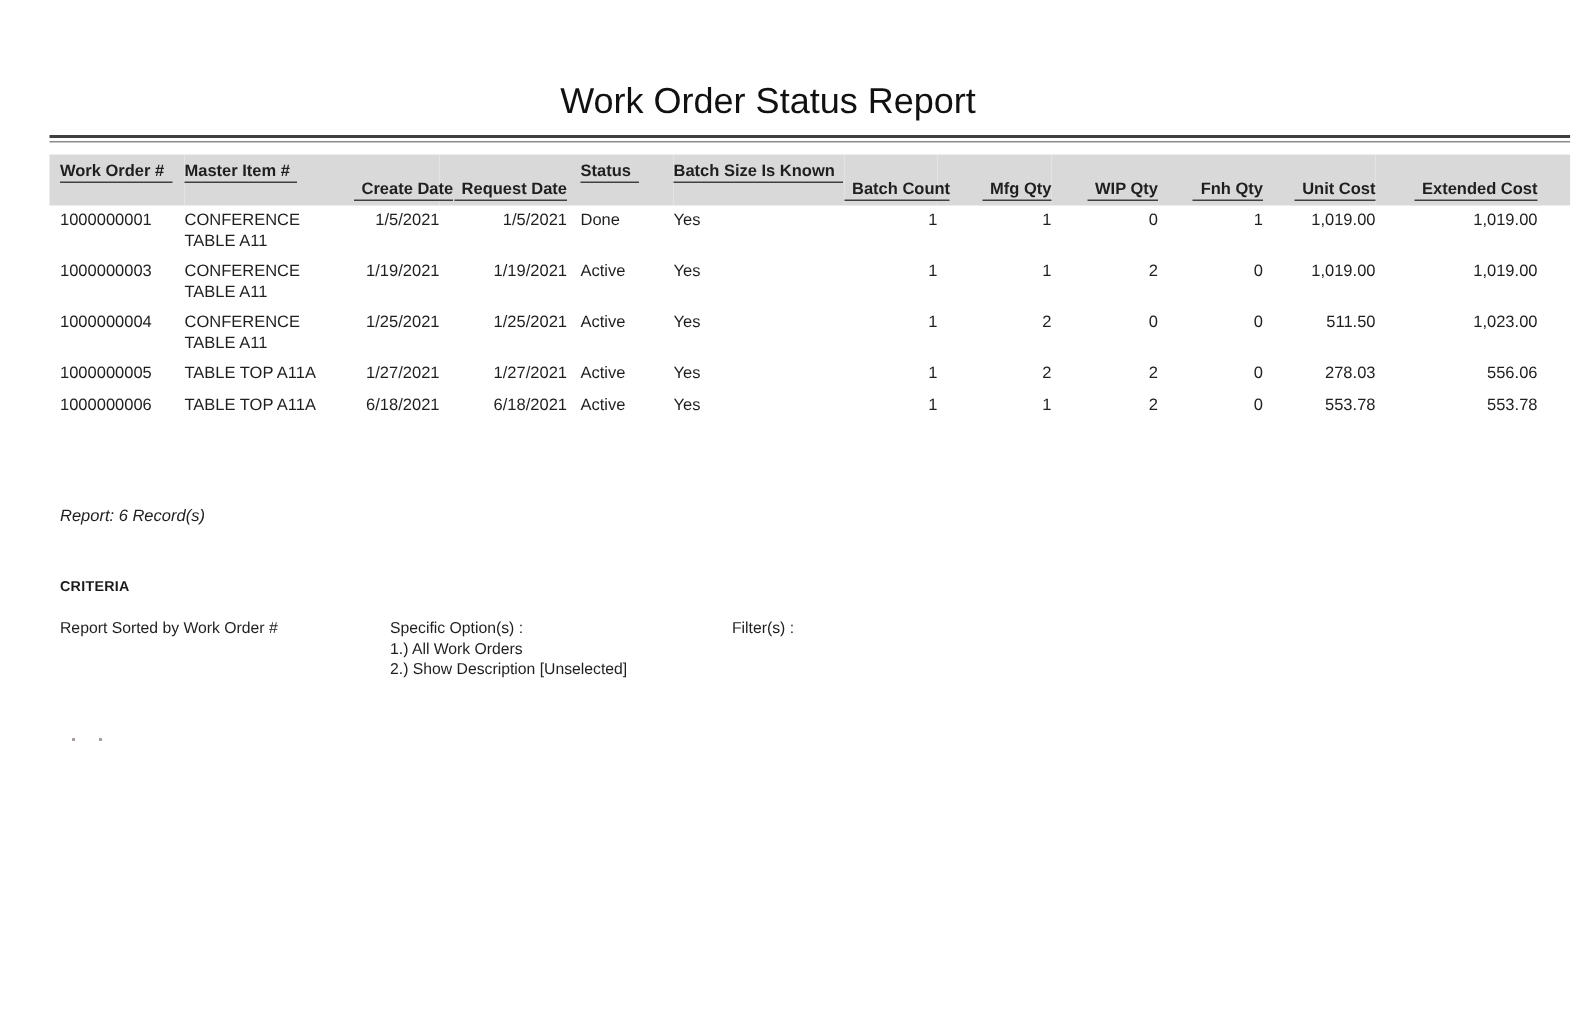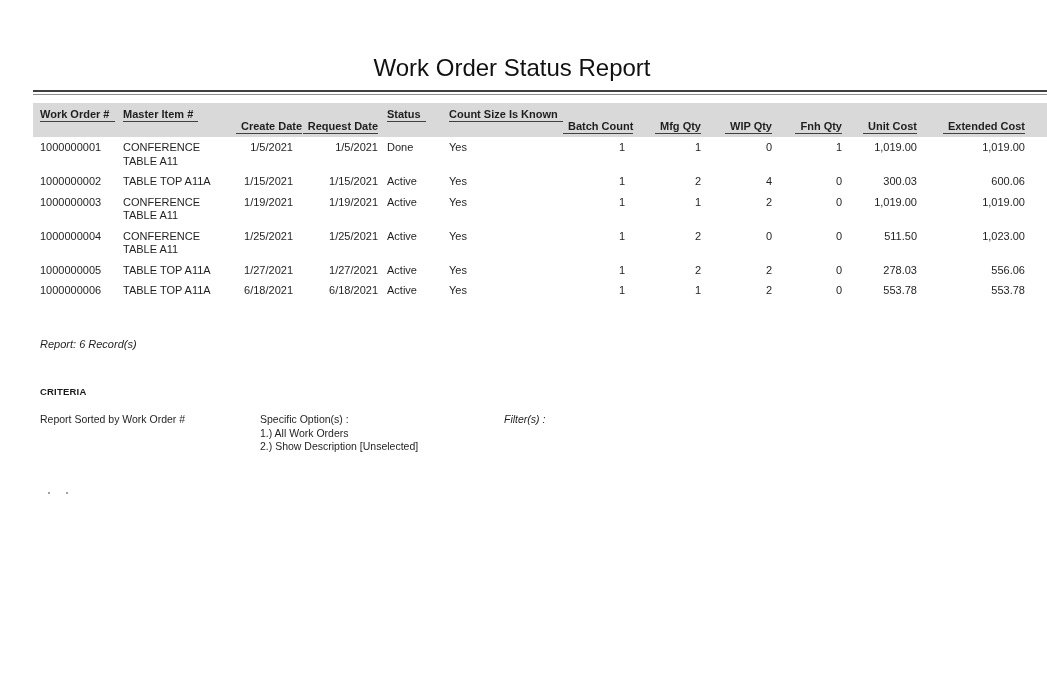--- a/index.html
+++ b/index.html
@@ -65,23 +65,22 @@
   }
   .criteria-sorted {
     position:absolute; top:413px; left:40px;
     font-size:10.5px;
   }
   .criteria-options {
     position:absolute; top:413px; left:260px;
     font-size:10.5px; line-height:13.5px;
   }
   .criteria-filters {
-    position:absolute; top:413px; left:504px;
+    position:absolute; top:413px; left:488px;
     font-size:10.5px;
-    font-style:italic;
   }
   .dot {
     position:absolute; width:2px; height:2px; background:#a8a0a0;
   }
   .dot-1 { top:492px; left:48px; }
   .dot-2 { top:492px; left:66px; }
 </style>
 </head>
 <body>
 
@@ -107,21 +106,21 @@
         <col style="width:75px">
         <col style="width:130px">
     </colgroup>
     <thead>
       <tr>
           <th class="l"><span class="hul">Work Order #</span></th>
           <th class="l"><span class="hul">Master Item #</span></th>
           <th class="r"><span class="hul">Create Date</span></th>
           <th class="r"><span class="hul">Request Date</span></th>
           <th class="l"><span class="hul">Status</span></th>
-          <th class="l"><span class="hul">Count Size Is Known</span></th>
+          <th class="l"><span class="hul">Batch Size Is Known</span></th>
           <th class="r"><span class="hul">Batch Count</span></th>
           <th class="r"><span class="hul">Mfg Qty</span></th>
           <th class="r"><span class="hul">WIP Qty</span></th>
           <th class="r"><span class="hul">Fnh Qty</span></th>
           <th class="r"><span class="hul">Unit Cost</span></th>
           <th class="r"><span class="hul">Extended Cost</span></th>
         </tr>
     </thead>
     <tbody>
         <tr>
@@ -132,34 +131,20 @@
           <td class="l">Done</td>
           <td class="l">Yes</td>
           <td class="r">1</td>
           <td class="r">1</td>
           <td class="r">0</td>
           <td class="r">1</td>
           <td class="r">1,019.00</td>
           <td class="r">1,019.00</td>
         </tr>
         <tr>
-          <td class="l">1000000002</td>
-          <td class="l">TABLE TOP A11A</td>
-          <td class="r">1/15/2021</td>
-          <td class="r">1/15/2021</td>
-          <td class="l">Active</td>
-          <td class="l">Yes</td>
-          <td class="r">1</td>
-          <td class="r">2</td>
-          <td class="r">4</td>
-          <td class="r">0</td>
-          <td class="r">300.03</td>
-          <td class="r">600.06</td>
-        </tr>
-        <tr>
           <td class="l">1000000003</td>
           <td class="l">CONFERENCE TABLE A11</td>
           <td class="r">1/19/2021</td>
           <td class="r">1/19/2021</td>
           <td class="l">Active</td>
           <td class="l">Yes</td>
           <td class="r">1</td>
           <td class="r">1</td>
           <td class="r">2</td>
           <td class="r">0</td>

